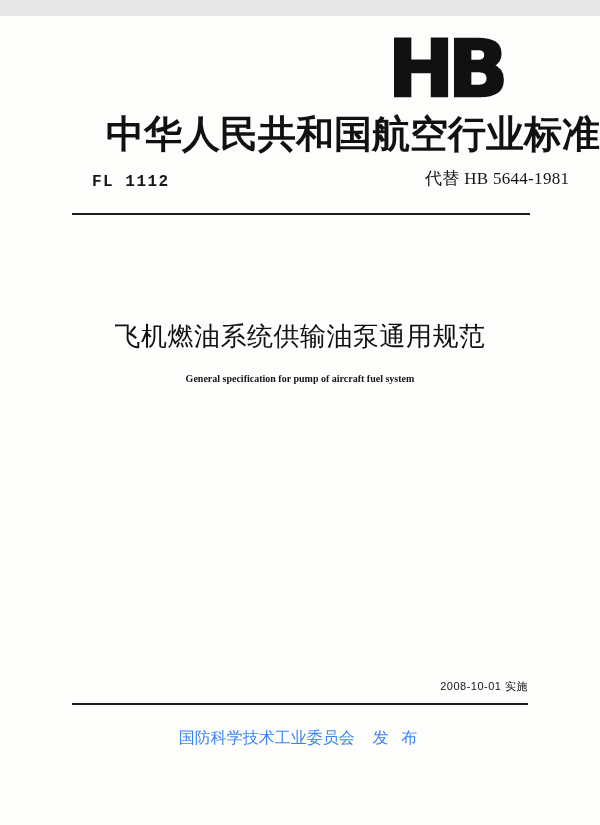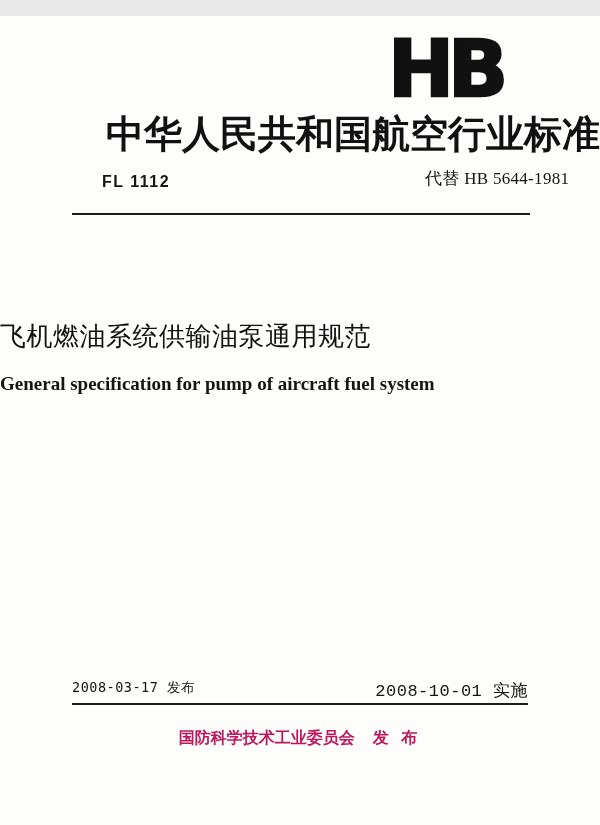--- a/index.html
+++ b/index.html
@@ -43,22 +43,22 @@
     font-weight: bold;
     letter-spacing: 0px;
     white-space: nowrap;
     color: #111;
   }
 
   
   .fl-code {
     position: absolute;
     top: 157px;
-    left: 102px;
-    font-family: Liberation Sans, sans-serif;
+    left: 92px;
+    font-family: Liberation Mono, monospace;
     font-weight: bold;
     font-size: 16px;
     letter-spacing: 1.5px;
   }
 
   
   .std-num-block {
     position: absolute;
     top: 149px;
     left: 425px;
@@ -93,75 +93,75 @@
     left: 72px;
     width: 456px;
   }
 
   
   .title-cn {
     position: absolute;
     top: 303px;
     left: 0;
     width: 100%;
-    text-align: left;
+    text-align: center;
     font-size: 26px;
     font-weight: 500;
     letter-spacing: 0.5px;
     white-space: nowrap;
     color: #111;
   }
 
   
   .title-en {
     position: absolute;
     top: 357px;
     left: 0;
     width: 100%;
-    text-align: left;
+    text-align: center;
     font-family: "Liberation Serif", serif;
     font-weight: bold;
-    font-size: 19px;
+    font-size: 10px;
     white-space: nowrap;
   }
 
   
   .issue-date {
     position: absolute;
     top: 663px;
     left: 72px;
     font-family: "DejaVu Sans Mono", monospace;
     font-size: 13.5px;
     letter-spacing: 0.5px;
     white-space: nowrap;
   }
   .impl-date {
     position: absolute;
     top: 663px;
     right: 72px;
-    font-family: Liberation Mono, monospace;
-    font-size: 17px;
+    font-family: Liberation Sans, sans-serif;
+    font-size: 11px;
     letter-spacing: 0.5px;
     white-space: nowrap;
   }
 
   
   .publisher-row {
     position: absolute;
     top: 712px;
     left: 0;
     width: 100%;
     display: flex;
     justify-content: center;
     align-items: baseline;
     gap: 18px;
     font-size: 16px;
-    font-weight: 700;
+    font-weight: 400;
     white-space: nowrap;
-    color: #be185d;
+    color: #3b82f6;
   }
   .publish-label {
     letter-spacing: 4px;
   }
 </style>
 </head>
 <body>
 
 <div class="page">
 
@@ -174,21 +174,20 @@
   <div class="std-num-block">
     <div class="replaces">代替 HB 5644-1981</div>
   </div>
 
   <div class="rule rule-top"></div>
 
   <div class="title-cn">飞机燃油系统供输油泵通用规范</div>
 
   <div class="title-en">General specification for pump of aircraft fuel system</div>
 
-  <div class="issue-date">2008-03-17 发布</div>
 
   <div class="impl-date">2008-10-01 实施</div>
 
   <div class="rule rule-bottom"></div>
 
   <div class="publisher-row">
     <span>国防科学技术工业委员会</span>
     <span class="publish-label">发 布</span>
   </div>
 

